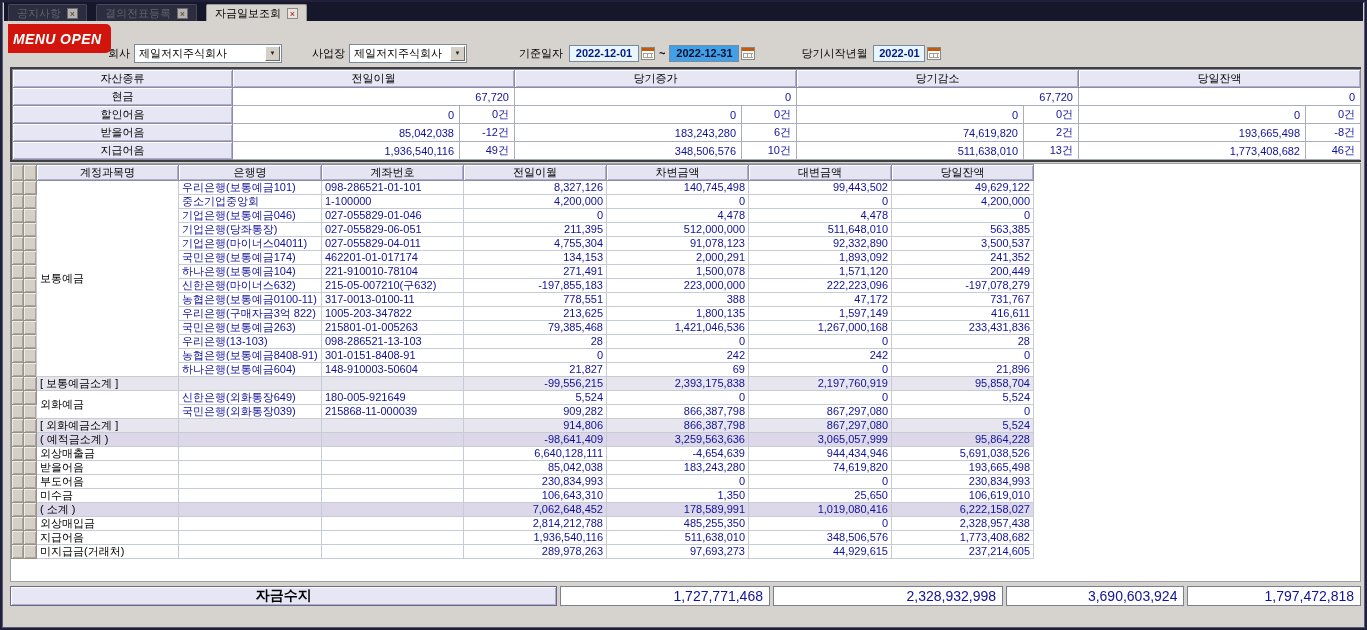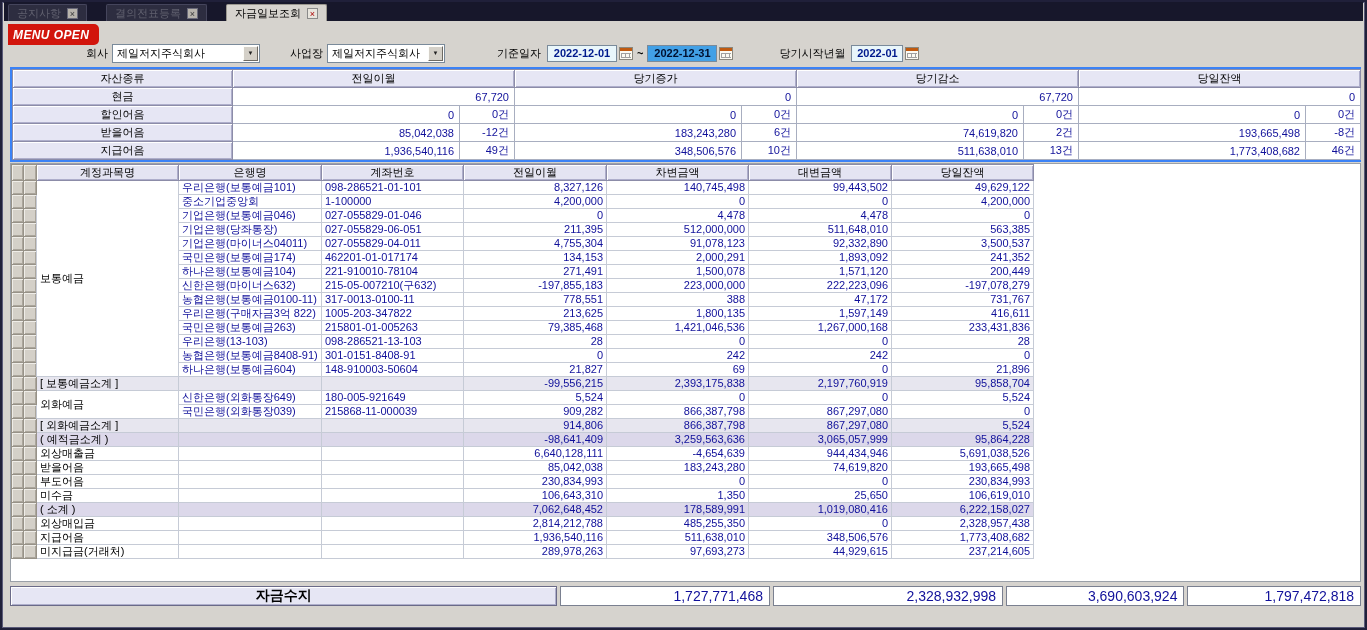--- a/index.html
+++ b/index.html
@@ -1,36 +1,36 @@
 <!DOCTYPE html>
 <html><head>
 <meta charset="utf-8">
 <style>
 *{box-sizing:border-box;margin:0;padding:0}
 html,body{width:1367px;height:630px}
 body{font-family:"Liberation Sans","DejaVu Sans",sans-serif;background:#8f949c;position:relative;overflow:hidden}
 .window{position:absolute;inset:0;background:#d6d3ce;border:2px solid #20203a;box-shadow:inset 0 0 0 1px #5a5a78}
-.tabbar{position:absolute;top:0;left:2px;right:2px;height:19px;background:#17172b;display:flex;align-items:flex-end;padding-left:4px;gap:19px}
+.tabbar{position:absolute;top:0;left:2px;right:2px;height:19px;background:#17172b;display:flex;align-items:flex-end;padding-left:4px;gap:9px}
 .tab{height:17px;display:flex;align-items:center;gap:6px;padding:0 8px;font-size:11px;background:#2d2d40;color:#60606e;border:1px solid #45455c;border-bottom:none;border-radius:2px 2px 0 0;cursor:default}
 .tab .x{width:11px;height:11px;font-size:9px;line-height:10px;text-align:center;border:1px solid #6a6a7a;background:#b8b4ac;color:#3a3a3a}
 .tab.active{background:#d6d3ce;color:#000;border-color:#9a978f}
 .tab.active .x{background:#e8e5de;color:#a00;border-color:#8a8a8a}
-.menubtn{position:absolute;top:22px;left:6px;height:21px;display:flex;align-items:center;background:#d2150c;color:#fff;font-size:12px;font-weight:bold;font-style:italic;padding:0 10px 0 5px;border-radius:0 5px 5px 0;letter-spacing:.4px}
+.menubtn{position:absolute;top:22px;left:6px;height:29px;display:flex;align-items:center;background:#d2150c;color:#fff;font-size:14px;font-weight:bold;font-style:italic;padding:0 10px 0 5px;border-radius:0 5px 5px 0;letter-spacing:.4px}
 .filters{position:absolute;top:40px;left:2px;right:2px;height:22px;display:flex;align-items:center;font-size:11px;color:#000}
 .flabel{white-space:nowrap}
 .sel{height:19px;background:#fff;border:1px solid #7a8a9a;display:flex;align-items:center;padding-left:4px;position:relative;color:#000;font-size:11px}
 .sel .arrow{position:absolute;right:1px;top:1px;bottom:1px;width:15px;background:#d4d0c8;border:1px solid;border-color:#fdfdfa #6e6a63 #6e6a63 #fdfdfa;font-size:6px;display:flex;align-items:center;justify-content:center;color:#222}
 .dt{height:17px;border:1px solid #7a8a9a;background:#e9f6fb;color:#001a8c;font-weight:bold;display:flex;align-items:center;justify-content:center;font-size:11px}
 .dt.hl{background:#42a0e6;color:#001030}
 .cal{width:14px;height:13px;border:1px solid #8a877e;background:#fcfaf2;position:relative;margin-left:2px}
 .cal::before{content:"";position:absolute;top:0;left:0;right:0;height:3px;background:#c05a10}
 .cal::after{content:"";position:absolute;left:1px;right:1px;top:5px;bottom:1px;background:repeating-linear-gradient(to right,#a0a0a0 0 1px,transparent 1px 4px),repeating-linear-gradient(to bottom,#a0a0a0 0 1px,transparent 1px 4px)}
 .tilde{font-weight:bold;margin:0 4px}
 table{border-collapse:collapse;table-layout:fixed}
-.sumwrap{position:absolute;top:65px;left:8px;width:1351px;border:2px solid #3b82f6;background:#fff}
+.sumwrap{position:absolute;top:65px;left:8px;width:1351px;border:2px solid #404040;background:#fff}
 .summary{width:100%;font-size:11px}
 .summary th,.summary td{height:18px;white-space:nowrap;overflow:hidden}
 .summary th{background:#e6e6f4;border:1px solid #8c8ca8;box-shadow:inset 1px 1px 0 #fff,inset -1px -1px 0 #aeaecb;font-weight:normal;color:#000}
 .summary td.lbl{background:#e6e6f4;border:1px solid #8c8ca8;box-shadow:inset 1px 1px 0 #fff,inset -1px -1px 0 #aeaecb;text-align:center;color:#000}
 .summary td.amt,.summary td.cnt{background:#fff;border:1px solid #a8aec0;text-align:right;color:#10109a;padding-right:5px}
 .detailwrap{position:absolute;top:161px;left:8px;width:1351px;height:419px;background:#fff;border:1px solid #9aa0a8;overflow:hidden}
 .detail{width:1022px;font-size:11px}
 .detail th{height:15px;background:#e4e4f2;border:1px solid #8c8ca8;box-shadow:inset 1px 1px 0 #fff,inset -1px -1px 0 #aeaecb;font-weight:normal;white-space:nowrap;overflow:hidden;color:#000}
 .detail th.gray,.detail td.gray{background:#d4d0c8 !important;border:1px solid #979288;box-shadow:inset 1px 1px 0 #efede8,inset -1px -1px 0 #aba69c}
 .detail td{height:14px;line-height:13px;border:1px solid #c6cbd6;white-space:nowrap;overflow:hidden;padding:0 3px;color:#10109a}
@@ -59,21 +59,21 @@
     </div>
     <div class="tab active">
       <span>자금일보조회</span>
       <span class="x">×</span>
     </div>
   </div>
 
   <div class="menubtn">MENU OPEN</div>
 
   <div class="filters">
-    <span class="flabel" style="margin-left:82px">회사</span>
+    <span class="flabel" style="margin-left:104px">회사</span>
     <div class="sel" style="width:148px;margin-left:4px">
       <span>제일저지주식회사</span>
       <span class="arrow">▼</span>
     </div>
     <span class="flabel" style="margin-left:30px">사업장</span>
     <div class="sel" style="width:118px;margin-left:4px">
       <span>제일저지주식회사</span>
       <span class="arrow">▼</span>
     </div>
     <span class="flabel" style="margin-left:52px">기준일자</span>

